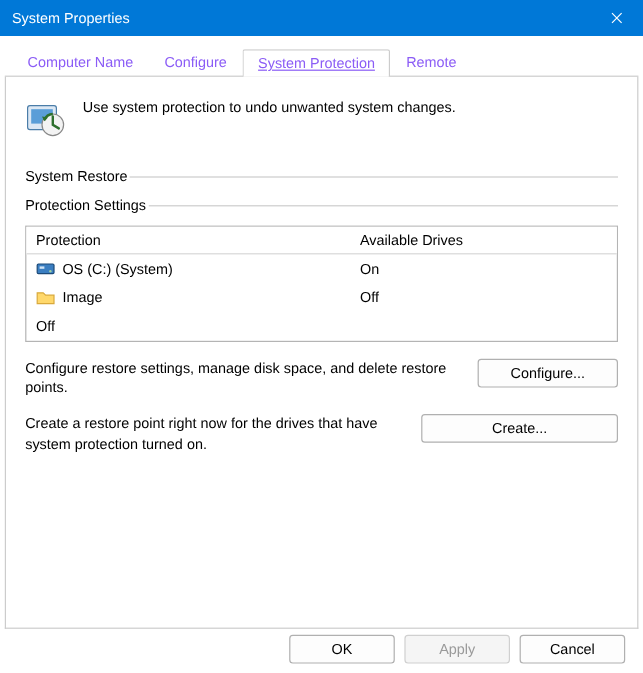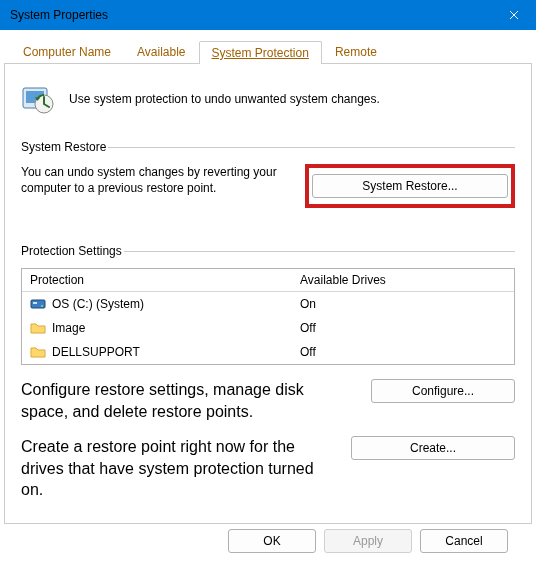--- a/index.html
+++ b/index.html
@@ -9,21 +9,21 @@
     font-size: 12px;
     background: #fff;
     width: 536px;
     height: 561px;
     overflow: hidden;
     color: #000;
   }
   .titlebar {
     height: 30px;
     background: #0078d7;
-    color: #000000;
+    color: #ffffff;
     display: flex;
     align-items: center;
     justify-content: space-between;
     padding-left: 10px;
   }
   .titlebar .title { font-size: 12px; }
   .titlebar .close {
     width: 44px;
     height: 30px;
     display: flex;
@@ -41,40 +41,40 @@
     border-bottom: 1px solid #ccc;
     padding-left: 6px;
     margin-top: 6px;
   }
   .tab {
     padding: 4px 12px;
     font-size: 12px;
     border: 1px solid transparent;
     border-bottom: none;
     position: relative;
-    color: #a16207;
+    color: #8b5cf6;
     cursor: default;
   }
   .tab.active {
     border-color: #ccc;
     background: #fff;
     top: 1px;
     border-radius: 2px 2px 0 0;
     text-decoration: underline;
   }
   .panel {
     border: 1px solid #ccc;
     border-top: none;
     padding: 12px 16px 12px 16px;
     height: 460px;
     position: relative;
   }
   .intro-row {
     display: flex;
-    align-items: center;
+    align-items: flex-start;
     gap: 14px;
     margin-bottom: 24px;
     margin-top: 6px;
   }
   .shield-icon { width: 34px; height: 34px; flex: 0 0 34px; }
   .group-header {
     display: flex;
     align-items: center;
     gap: 2px;
     margin: 6px 0 10px 0;
@@ -132,25 +132,25 @@
   .dh:first-child, .dc.name { width: 270px; display: flex; align-items: center; gap: 6px; }
   .dh:last-child, .dc.prot { flex: 1; }
   .drives-row { padding: 1px 0; }
   .icon-sm { width: 16px; height: 14px; flex: 0 0 16px; }
   .setting-row {
     display: flex;
     gap: 16px;
     align-items: flex-start;
     margin-bottom: 14px;
   }
-  .setting-row .txt { flex: 1; font-size: 16px; line-height: 1.35; }
+  .setting-row .txt { flex: 1; font-size: 12px; line-height: 1.35; }
   .bottom-buttons {
     position: absolute;
     bottom: 8px;
-    right: 28px;
+    right: 15px;
     display: flex;
     gap: 8px;
     padding-left: 14px;
   }
   .bottom-buttons .btn { min-width: 88px; width: 88px; }
 </style>
 </head>
 <body>
 
 <div class="titlebar">
@@ -159,21 +159,21 @@
     <svg width="10" height="10" viewBox="0 0 10 10">
         <path d="M1 1 L9 9 M9 1 L1 9" stroke="#fff" stroke-width="1"></path>
       </svg>
   </div>
 </div>
 
 <div class="content">
 
   <div class="tabs">
     <div class="tab">Computer Name</div>
-    <div class="tab">Available</div>
+    <div class="tab">Configure</div>
     <div class="tab active">System Protection</div>
     <div class="tab">Remote</div>
   </div>
 
   <div class="panel">
 
     <div class="intro-row">
       <svg class="shield-icon" viewBox="0 0 34 34">
         <rect x="2" y="6" width="24" height="20" rx="2" fill="#dce8f4" stroke="#4b7da8" stroke-width="1"></rect>
         <rect x="5" y="9" width="18" height="12" fill="#5a9ed8"></rect>
@@ -183,26 +183,20 @@
         <path d="M14 15 L16 19 L19 16 Z" fill="#2d6f2d"></path>
       </svg>
       <span>Use system protection to undo unwanted system changes.</span>
     </div>
 
     <div class="group-header">
       <span class="lbl">System Restore</span>
       <div class="line"></div>
     </div>
 
-    <div class="restore-row">
-      <div class="txt">You can undo system changes by reverting your computer to a previous restore point.</div>
-      <div class="highlight-box">
-        <button class="btn wide">System Restore...</button>
-      </div>
-    </div>
 
     <div class="group-header">
       <span class="lbl">Protection Settings</span>
       <div class="line"></div>
     </div>
 
     <div class="drives-box">
       <div class="drives-head">
         <div class="dh">Protection</div>
         <div class="dh">Available Drives</div>
@@ -221,33 +215,27 @@
       <div class="drives-row">
         <div class="dc name">
           <svg class="icon-sm" viewBox="0 0 16 14">
               <path d="M1 3 h5 l2 2 h7 v7 h-14 z" fill="#ffd86b" stroke="#d9a93b"></path>
             </svg>
           <span>Image</span>
         </div>
         <div class="dc prot">Off</div>
       </div>
       <div class="drives-row">
-        <div class="dc name">
-          <svg class="icon-sm" viewBox="0 0 16 14">
-              <path d="M1 3 h5 l2 2 h7 v7 h-14 z" fill="#ffd86b" stroke="#d9a93b"></path>
-            </svg>
-          <span>DELLSUPPORT</span>
-        </div>
         <div class="dc prot">Off</div>
       </div>
     </div>
 
     <div class="setting-row">
       <div class="txt">Configure restore settings, manage disk space, and delete restore points.</div>
-      <button class="btn" style="width:144px">Configure...</button>
+      <button class="btn" style="width:117px">Configure...</button>
     </div>
 
     <div class="setting-row">
       <div class="txt">Create a restore point right now for the drives that have system protection turned on.</div>
       <button class="btn" style="width:164px">Create...</button>
     </div>
 
   </div>
 
   <div class="bottom-buttons">

